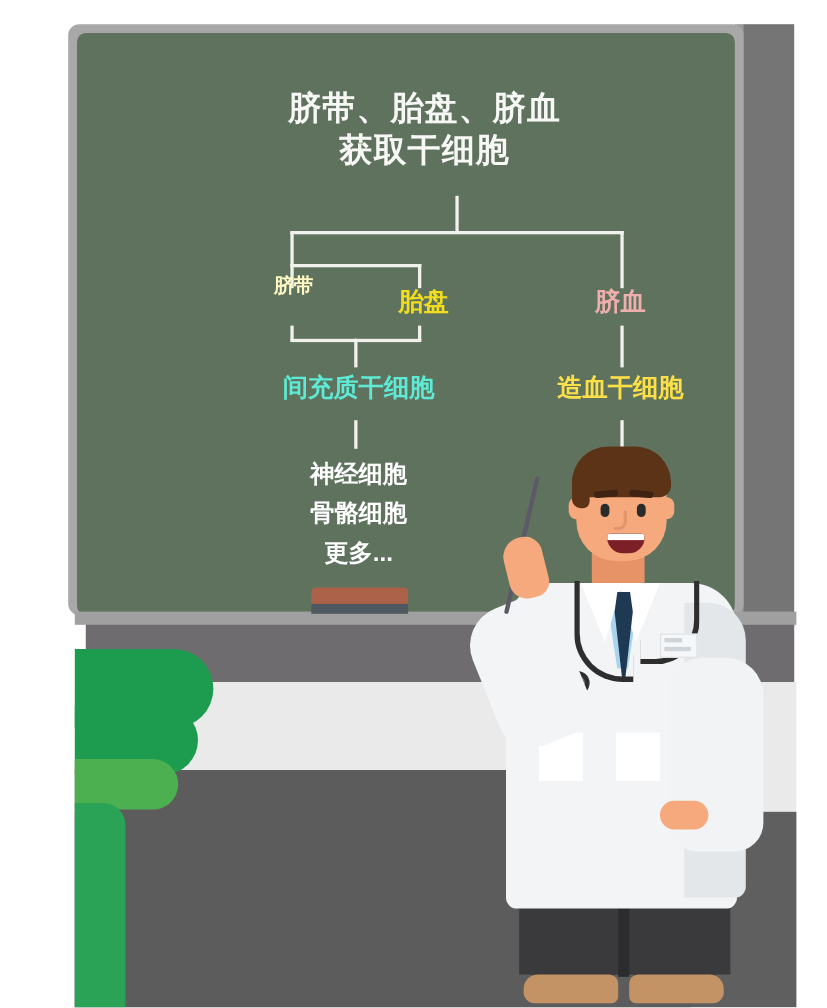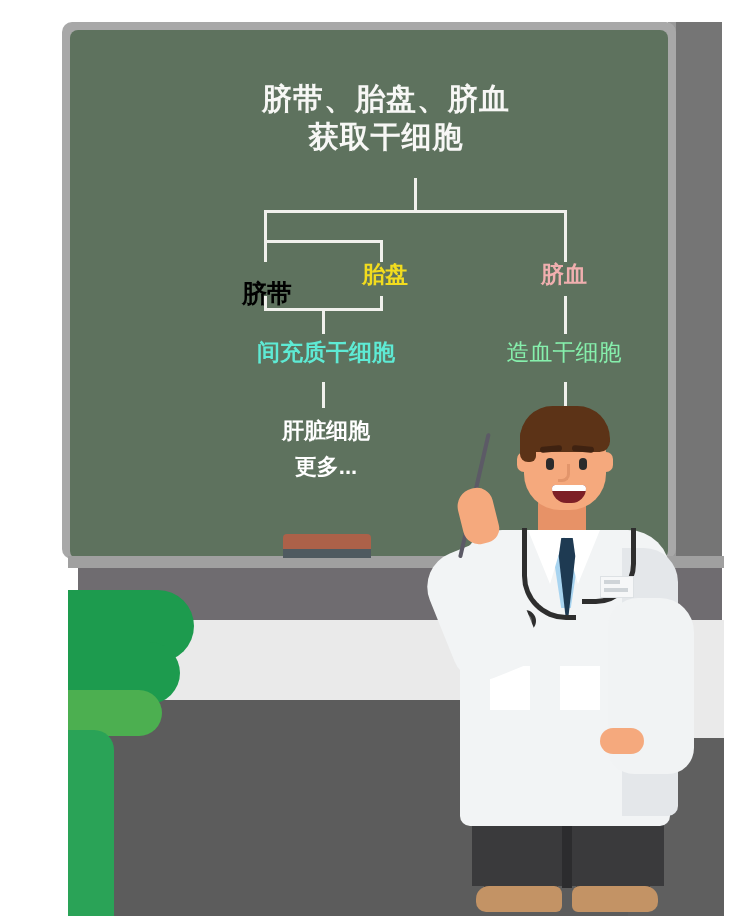--- a/index.html
+++ b/index.html
@@ -116,24 +116,24 @@
     margin-left: 34px;
   }
 
   .node {
     position: absolute;
     text-align: center;
     white-space: nowrap;
     line-height: 1.1;
   }
   .n-umbilical {
-    left: 160px; top: 250px;
+    left: 160px; top: 220px;
     width: 74px;
-    color: #000000;
-    font-size: 25px;
+    color: #fef9c3;
+    font-size: 18px;
     font-weight: bold;
   }
   .n-placenta {
     left: 278px; top: 232px;
     width: 74px;
     color: #f2dc1e;
     font-size: 23px;
     font-weight: bold;
   }
   .n-cordblood {
@@ -146,23 +146,23 @@
   .n-msc {
     left: 166px; top: 310px;
     width: 180px;
     color: #5eead4;
     font-size: 23px;
     font-weight: bold;
   }
   .n-hsc {
     left: 404px; top: 310px;
     width: 180px;
-    color: #86efac;
+    color: #fde047;
     font-size: 23px;
-    font-weight: normal;
+    font-weight: bold;
   }
 
   .leaf-list {
     position: absolute;
     left: 166px; top: 383px;
     width: 180px;
     text-align: center;
     color: #ffffff;
     font-size: 22px;
     font-weight: bold;
@@ -501,21 +501,22 @@
       <div class="ln v msc-down"></div>
       <div class="ln v hsc-down"></div>
 
       <div class="node n-umbilical">脐带</div>
       <div class="node n-placenta">胎盘</div>
       <div class="node n-cordblood">脐血</div>
       <div class="node n-msc">间充质干细胞</div>
       <div class="node n-hsc">造血干细胞</div>
 
       <div class="leaf-list">
-        <span class="li">肝脏细胞</span>
+        <span class="li">神经细胞</span>
+        <span class="li">骨骼细胞</span>
         <span class="li">更多...</span>
       </div>
       <div class="leaf-single">
         <span class="li">血细胞</span>
       </div>
 
     </div>
   </div>
 
   <div class="ledge-lip"></div>

